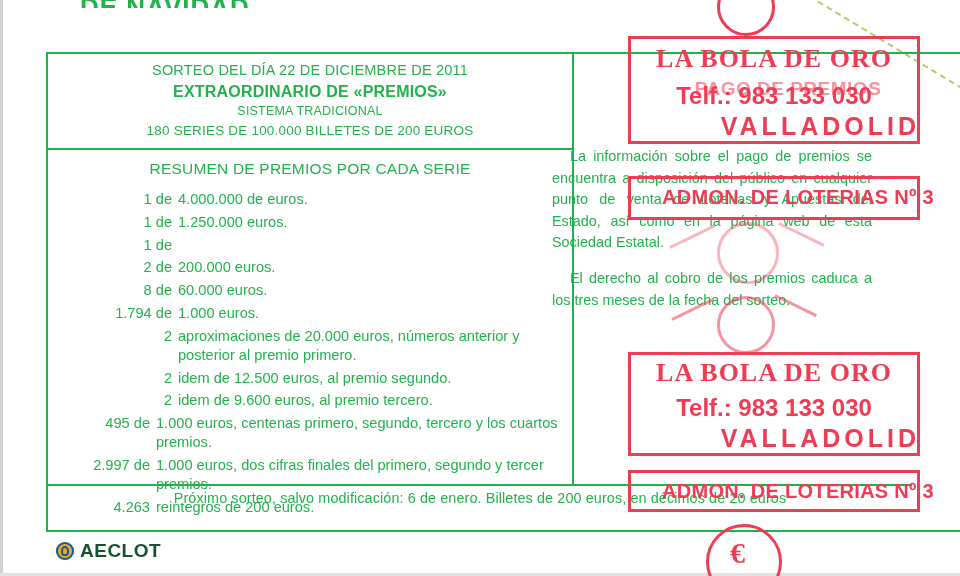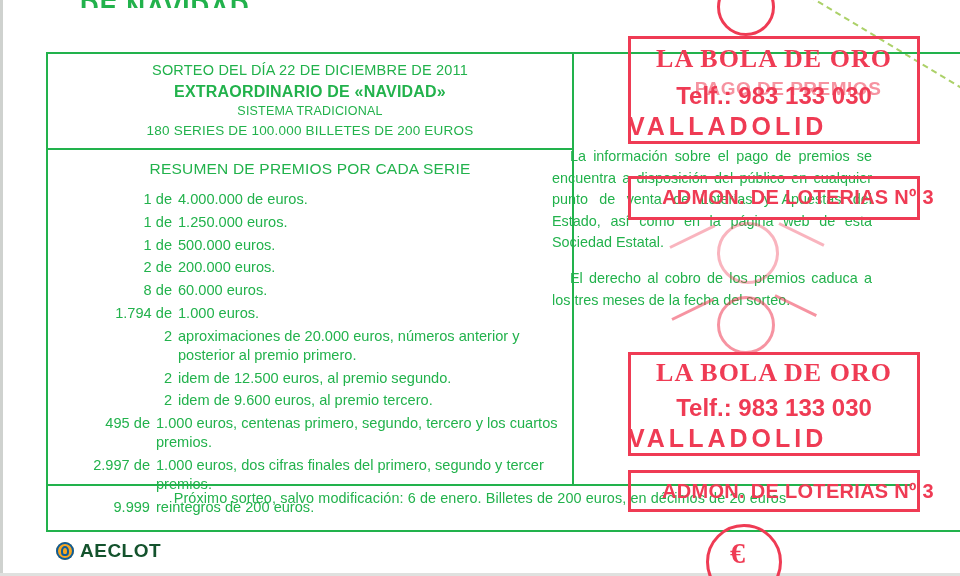--- a/index.html
+++ b/index.html
@@ -193,21 +193,21 @@
     font-size: 24px;
     font-weight: bold;
     text-align: center;
     color: #ef3b54;
     white-space: nowrap;
   }
   .stamp-city {
     font-size: 25px;
     font-weight: bold;
     letter-spacing: 4px;
-    text-align: left;
+    text-align: right;
     color: #ef3b54;
     white-space: nowrap;
   }
   .stamp-admon {
     font-size: 20px;
     font-weight: bold;
     text-align: center;
     color: #ef3b54;
     letter-spacing: .3px;
     white-space: nowrap;
@@ -312,39 +312,38 @@
 <div id="diag"></div>
 
 <div id="ticket-frame">
 
   <div id="hdivider-header"></div>
   <div id="vdivider"></div>
   <div id="hdivider-footer"></div>
 
   <div id="header">
     <div class="l1">SORTEO DEL DÍA 22 DE DICIEMBRE DE 2011</div>
-    <div class="l2">EXTRAORDINARIO DE «NAVIDAD»</div>
+    <div class="l2">EXTRAORDINARIO DE «PREMIOS»</div>
     <div class="l3">SISTEMA TRADICIONAL</div>
     <div class="l4">180 SERIES DE 100.000 BILLETES DE 200 EUROS</div>
   </div>
 
   <div id="prizes-title">RESUMEN DE PREMIOS POR CADA SERIE</div>
 
   <div id="prize-list">
     <div class="prize-row">
       <span class="prize-count">1 de</span>
       <span class="prize-text">4.000.000 de euros.</span>
     </div>
     <div class="prize-row">
       <span class="prize-count">1 de</span>
       <span class="prize-text">1.250.000 euros.</span>
     </div>
     <div class="prize-row">
       <span class="prize-count">1 de</span>
-      <span class="prize-text">  500.000 euros.</span>
     </div>
     <div class="prize-row">
       <span class="prize-count">2 de</span>
       <span class="prize-text">  200.000 euros.</span>
     </div>
     <div class="prize-row">
       <span class="prize-count">8 de</span>
       <span class="prize-text">   60.000 euros.</span>
     </div>
     <div class="prize-row">
@@ -365,21 +364,21 @@
     </div>
     <div class="prize-row wide">
       <span class="prize-count">495 de</span>
       <span class="prize-text">1.000 euros, centenas primero, segundo, tercero y los cuartos premios.</span>
     </div>
     <div class="prize-row wide">
       <span class="prize-count">2.997 de</span>
       <span class="prize-text">1.000 euros, dos cifras finales del primero, segundo y tercer premios.</span>
     </div>
     <div class="prize-row wide">
-      <span class="prize-count">9.999</span>
+      <span class="prize-count">4.263</span>
       <span class="prize-text">reintegros de 200 euros.</span>
     </div>
   </div>
 
   <div id="info-col">
     <p>La información sobre el pago de premios se encuentra a disposición del público en cualquier punto de venta de Loterías y Apuestas del Estado, así como en la página web de esta Sociedad Estatal.</p>
     <p>El derecho al cobro de los premios caduca a los tres meses de la fecha del sorteo.</p>
   </div>
 
   <div id="footer-line">Próximo sorteo, salvo modificación: 6 de enero. Billetes de 200 euros, en décimos de 20 euros</div>

